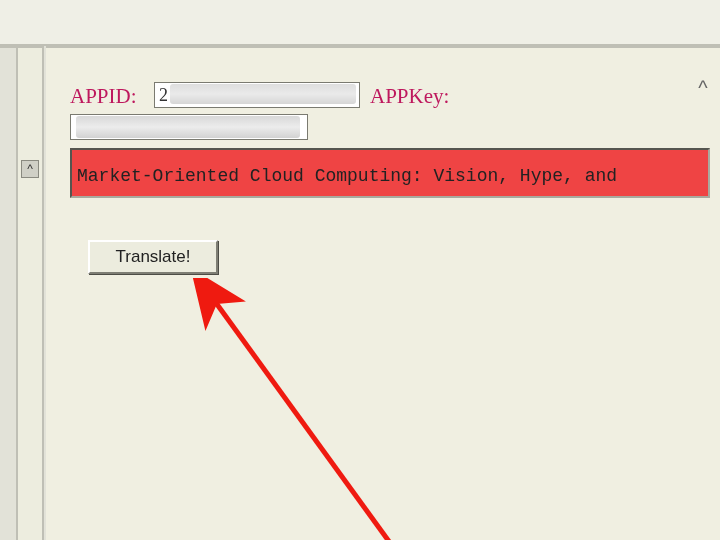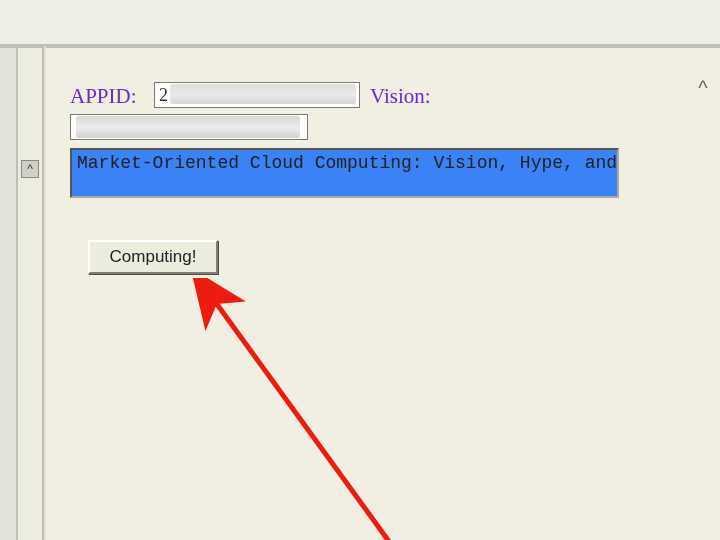--- a/index.html
+++ b/index.html
@@ -64,21 +64,21 @@
       border-top: 2px solid #bfbfb5;
     }
     .row1 {
       position: absolute;
       left: 24px; top: 34px;
       height: 30px;
     }
     .lbl {
       font-family: "Times New Roman", serif;
       font-size: 21px;
-      color: #6d28d9;
+      color: #be185d;
     }
     .appid-lbl {
       position: absolute;
       left: 0; top: 2px;
     }
     .appid-input {
       position: absolute;
       left: 84px; top: 0;
       width: 206px; height: 26px;
       background: #fff;
@@ -116,29 +116,29 @@
       position: absolute;
       left: 6px; top: 2px;
       width: 224px; height: 22px;
       background: linear-gradient(180deg,#d8d8d8 0%,#ececec 50%,#d2d2d2 100%);
       border-radius: 3px;
       pointer-events: none;
     }
     .textbox {
       position: absolute;
       left: 24px; top: 100px;
-      width: 549px;
+      width: 640px;
       height: 50px;
       border: 2px inset #a9a99e;
-      background: #3b82f6;
+      background: #ef4444;
       font-family: "Courier New", monospace;
       font-size: 18px;
       line-height: 24px;
       color: #222;
-      padding: 1px 5px;
+      padding: 14px 5px;
       overflow: hidden;
       white-space: nowrap;
       resize: none;
     }
     .textbox .ln { display: block; }
     .translate-btn {
       position: absolute;
       left: 42px; top: 192px;
       width: 130px; height: 34px;
       background: #ececde;
@@ -176,33 +176,33 @@
   <div class="left-col-b">
     <div class="left-scroll-up">^</div>
   </div>
 
   <div class="main-panel">
 
     <div class="row1">
       <span class="lbl appid-lbl">APPID:</span>
       <input class="appid-input" type="text" value="2" style="">
       <div class="appid-smudge"></div>
-      <span class="lbl appkey-lbl">Vision:</span>
+      <span class="lbl appkey-lbl">APPKey:</span>
     </div>
 
     <div class="row2">
       <input class="appkey-input" type="text" value="" style="">
       <div class="appkey-smudge"></div>
     </div>
 
     <div class="textbox">
       <span class="ln">Market-Oriented Cloud Computing: Vision, Hype, and </span>
     </div>
 
-    <button class="translate-btn">Computing!</button>
+    <button class="translate-btn">Translate!</button>
 
     <div class="right-scroll-up">^</div>
 
     <svg class="annotation-arrow" viewBox="0 0 260 290">
       <defs>
         <marker id="ah" markerWidth="14" markerHeight="14" refX="5" refY="5" orient="auto">
           <path d="M0,0 L12,5 L0,10 L3,5 Z" fill="#ef1a10"></path>
         </marker>
       </defs>
       <line x1="225" y1="280" x2="35" y2="18" stroke="#ef1a10" stroke-width="5" marker-end="url(#ah)"></line>

